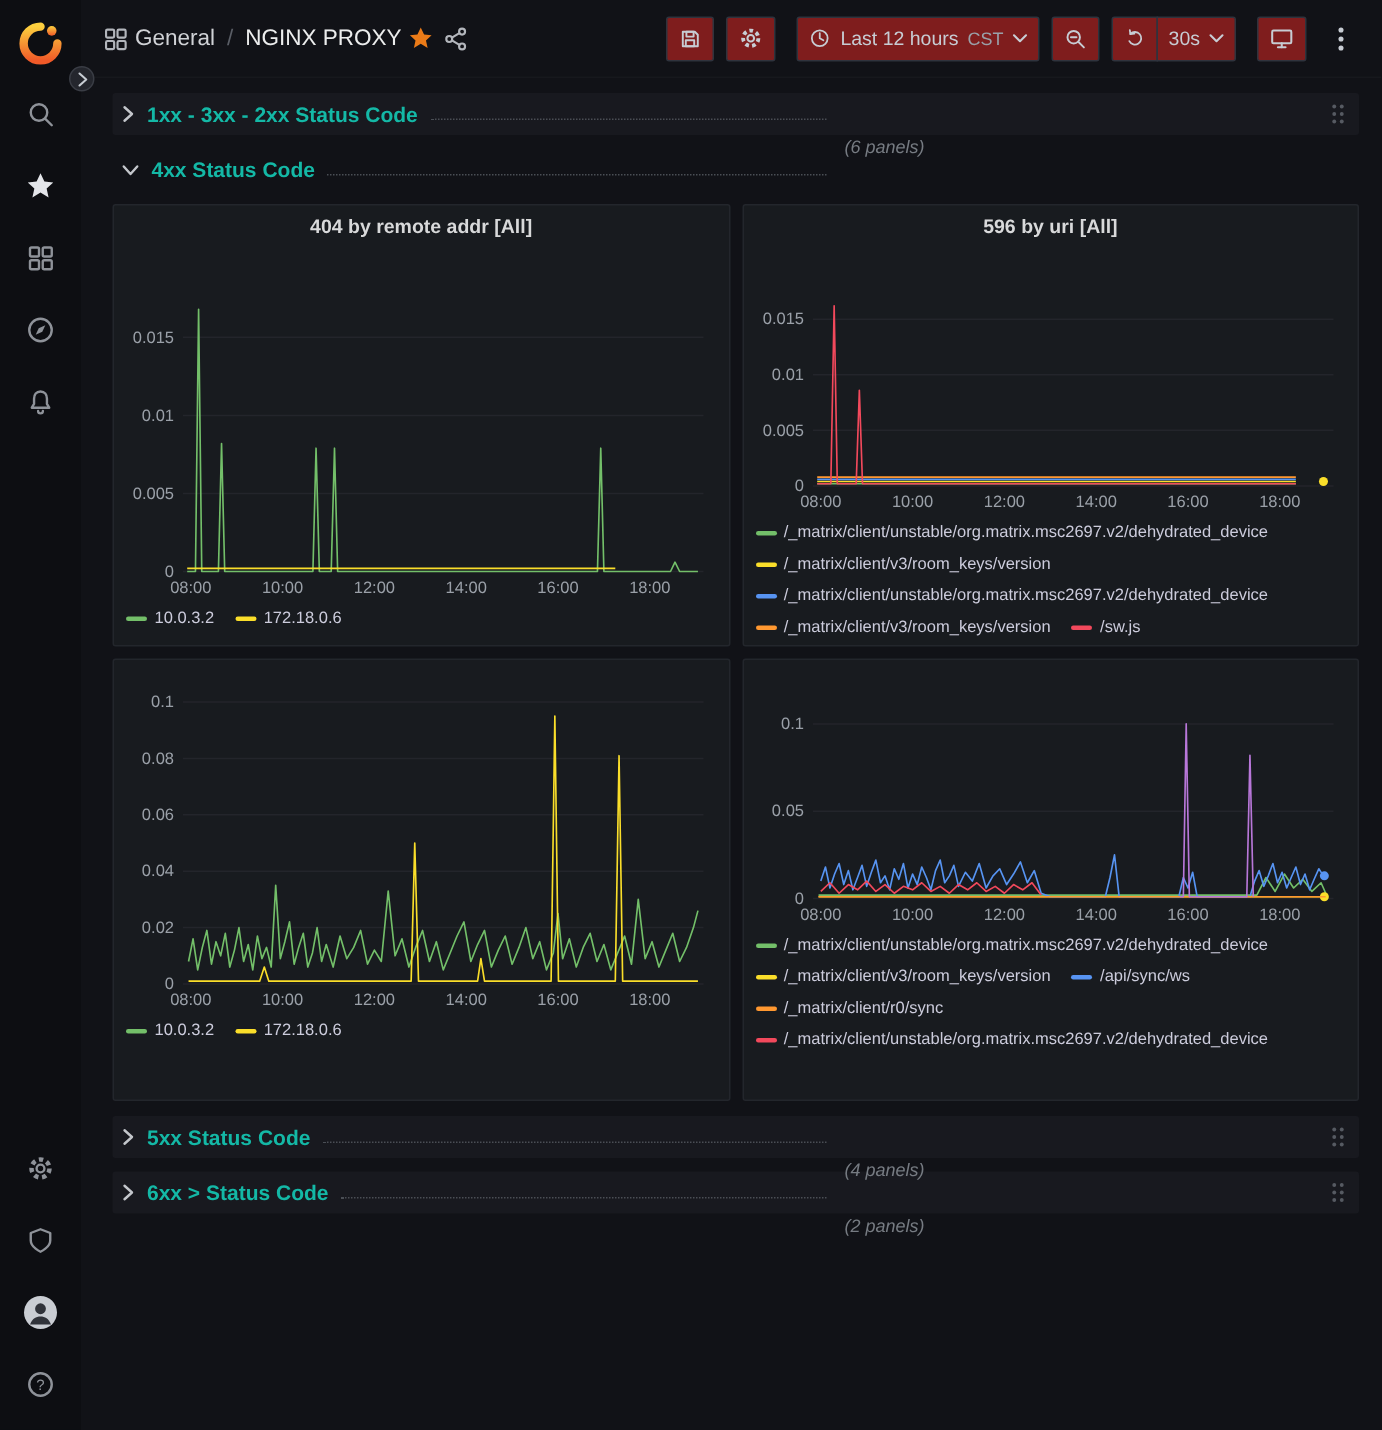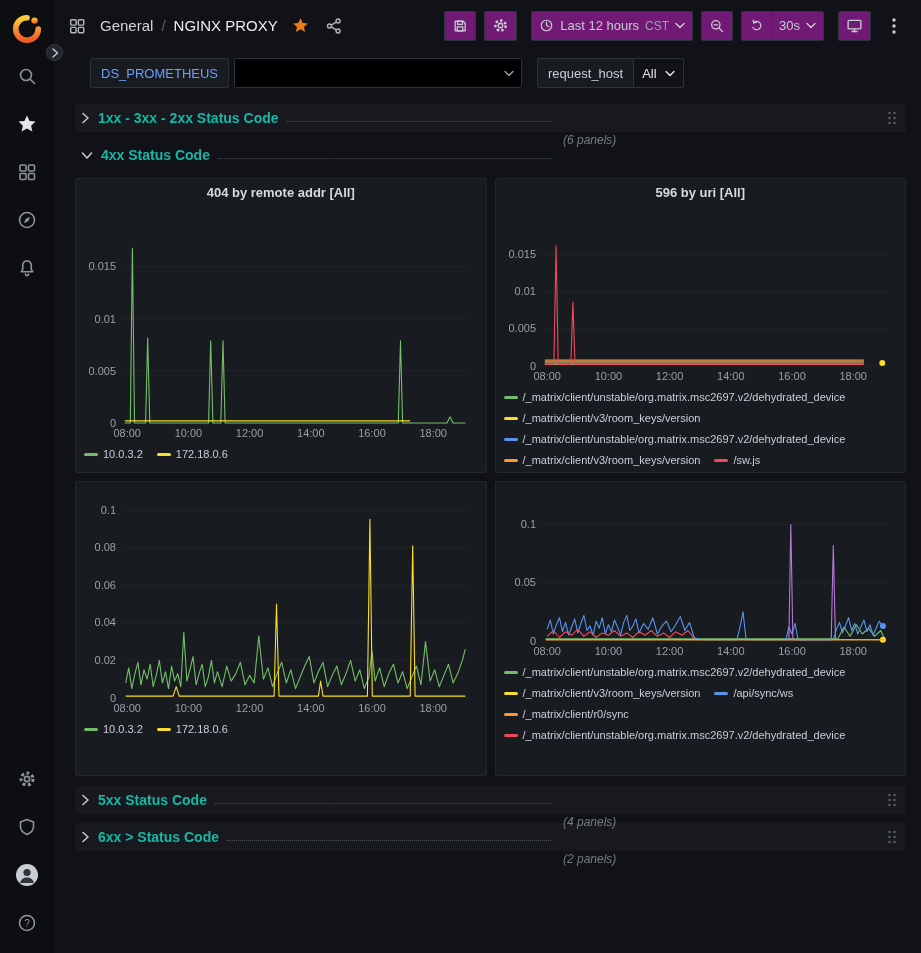--- a/index.html
+++ b/index.html
@@ -33,34 +33,34 @@
     position:absolute; left:46px; top:44px; width:17px; height:17px; border-radius:50%;
     background:#24262d; border:1px solid #3a3d45; color:#c7ccd3;
     display:flex; align-items:center; justify-content:center; z-index:30; cursor:pointer;
   }
 
   
   .main { margin-left:54px; height:100%; display:flex; flex-direction:column; }
 
   .topbar {
     height:52px; flex:0 0 52px; display:flex; align-items:center;
-    padding:0 12px 0 14px; gap:14px; border-bottom:1px solid #17181d;
+    padding:0 12px 0 14px; gap:4px; border-bottom:1px solid #17181d;
   }
   .topbar .crumb-sec { color:#d0d2d6; font-size:15px; cursor:pointer; }
   .topbar .crumb-sep { color:#5a5e66; font-size:15px; }
   .topbar .crumb-title { color:#eceded; font-size:15px; font-weight:500; cursor:pointer; }
   .grid-ic { color:#b3b6bc; cursor:pointer; }
   .star-fav { cursor:pointer; }
   .share-ic { color:#b3b6bc; cursor:pointer; margin-left:2px; }
 
   .topbar-right { margin-left:auto; display:flex; align-items:center; }
   .tbtn {
     height:30px; min-width:30px; padding:0 7px; margin-left:8px;
     display:inline-flex; align-items:center; justify-content:center; gap:6px;
-    background:#701a75; border:1px solid #2f333d; border-radius:2px;
+    background:#7f1d1d; border:1px solid #2f333d; border-radius:2px;
     color:#c7ccd3; font-size:13px; cursor:pointer; white-space:nowrap;
   }
   .tbtn .dim { color:#9aa0a8; font-size:12px; }
   .tbtn.grp-l { border-radius:2px 0 0 2px; margin-right:0; }
   .tbtn.grp-r { border-radius:0 2px 2px 0; margin-left:-1px; }
   .tbtn.noborder { background:transparent; border-color:transparent; }
   .gap-l { margin-left:14px; }
 
   
   .submenu { flex:0 0 42px; display:flex; align-items:center; padding:4px 12px 4px 36px; }
@@ -314,41 +314,20 @@
       <button class="tbtn noborder">
         <svg width="4" height="16" viewBox="0 0 4 16">
             <circle cx="2" cy="2" r="1.7" fill="currentColor"></circle>
             <circle cx="2" cy="8" r="1.7" fill="currentColor"></circle>
             <circle cx="2" cy="14" r="1.7" fill="currentColor"></circle>
           </svg>
       </button>
     </div>
   </header>
 
-  <div class="submenu">
-    <span class="var-label ds">DS_PROMETHEUS</span>
-    <span class="var-black">
-      <span class="fill"></span>
-      <span class="chev">
-        <svg class="stroke-ic" width="10" height="7" viewBox="0 0 10 7" style="stroke-width:1.4">
-            <polyline points="1,1.5 5,5.5 9,1.5"></polyline>
-          </svg>
-      </span>
-    </span>
-    <span class="sub-gap"></span>
-    <span class="var-label">request_host</span>
-    <span class="var-value">
-      <span>All</span>
-      <span>
-        <svg class="stroke-ic" width="10" height="7" viewBox="0 0 10 7" style="stroke-width:1.4">
-            <polyline points="1,1.5 5,5.5 9,1.5"></polyline>
-          </svg>
-      </span>
-    </span>
-  </div>
 
   <div class="dashboard">
 
     <div class="rowhdr collapsed">
       <div class="row-left">
         <span class="row-chev">
           <svg class="stroke-ic" width="9" height="12" viewBox="0 0 9 12" style="stroke-width:1.6">
               <polyline points="2,1.5 7,6 2,10.5"></polyline>
             </svg>
         </span>

